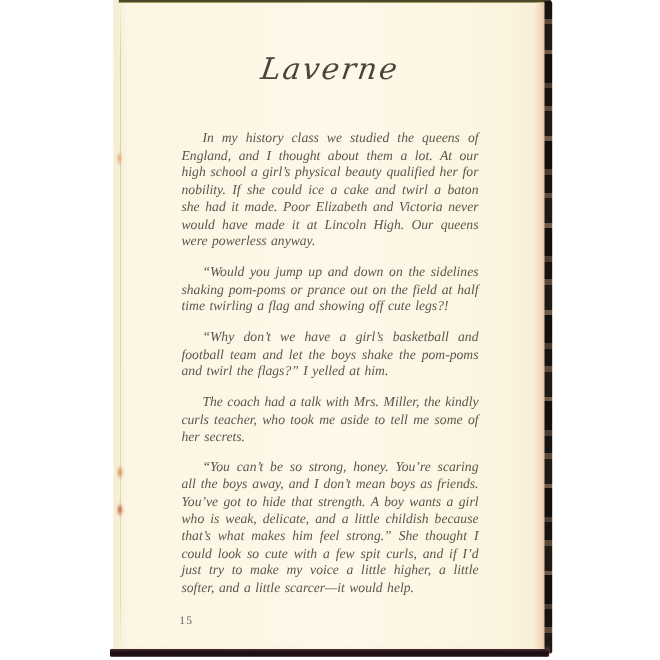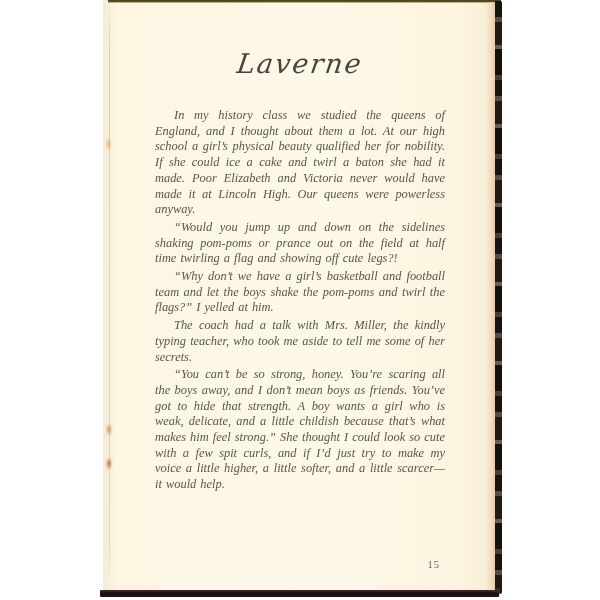--- a/index.html
+++ b/index.html
@@ -67,45 +67,45 @@
     text-align:center;
     transform:skewX(-8deg);
   }
   .body-text{
     position:absolute;left:50px;top:106px;width:294px;
     font-style:italic;
     font-size:12.4px;line-height:15.7px;
     color:var(--ink);
     text-align:justify;
   }
-  .body-text p{margin:2px;padding:0;text-indent:19px;word-spacing:1px;}
+  .body-text p{margin:12px;padding:0;text-indent:19px;word-spacing:1px;}
   .page-number{
-    position:absolute;left:43px;width:294px;top:559px;
+    position:absolute;left:60px;width:294px;top:559px;
     font-size:10.5px;letter-spacing:1px;color:var(--folio-ink);
-    text-align:right;font-style:normal;
+    text-align:left;font-style:normal;
   }
 </style>
 </head>
 <body>
 
 <div class="scan">
   <div class="page">
     <div class="top-edge"></div>
     <div class="gutter-crease"></div>
     <div class="stain stain-1"></div>
     <div class="stain stain-2"></div>
     <div class="stain stain-3"></div>
 
     <h1 class="title">Laverne</h1>
 
     <div class="body-text">
       <p>In my history class we studied the queens of England, and I thought about them a lot. At our high school a girl’s physical beauty qualified her for nobility. If she could ice a cake and twirl a baton she had it made. Poor Elizabeth and Victoria never would have made it at Lincoln High. Our queens were powerless anyway.</p>
       <p>“Would you jump up and down on the sidelines shaking pom-poms or prance out on the field at half time twirling a flag and showing off cute legs?!</p>
       <p>“Why don’t we have a girl’s basketball and football team and let the boys shake the pom-poms and twirl the flags?” I yelled at him.</p>
-      <p>The coach had a talk with Mrs. Miller, the kindly typing teacher, who took me aside to tell me some of her secrets.</p>
+      <p>The coach had a talk with Mrs. Miller, the kindly curls teacher, who took me aside to tell me some of her secrets.</p>
       <p>“You can’t be so strong, honey. You’re scaring all the boys away, and I don’t mean boys as friends. You’ve got to hide that strength. A boy wants a girl who is weak, delicate, and a little childish because that’s what makes him feel strong.” She thought I could look so cute with a few spit curls, and if I’d just try to make my voice a little higher, a little softer, and a little scarcer—it would help.</p>
     </div>
 
     <div class="page-number">15</div>
 
     <div class="fore-edge-tan"></div>
     <div class="fore-edge-dark"></div>
   </div>
   <div class="bottom-edge"></div>
 </div>

